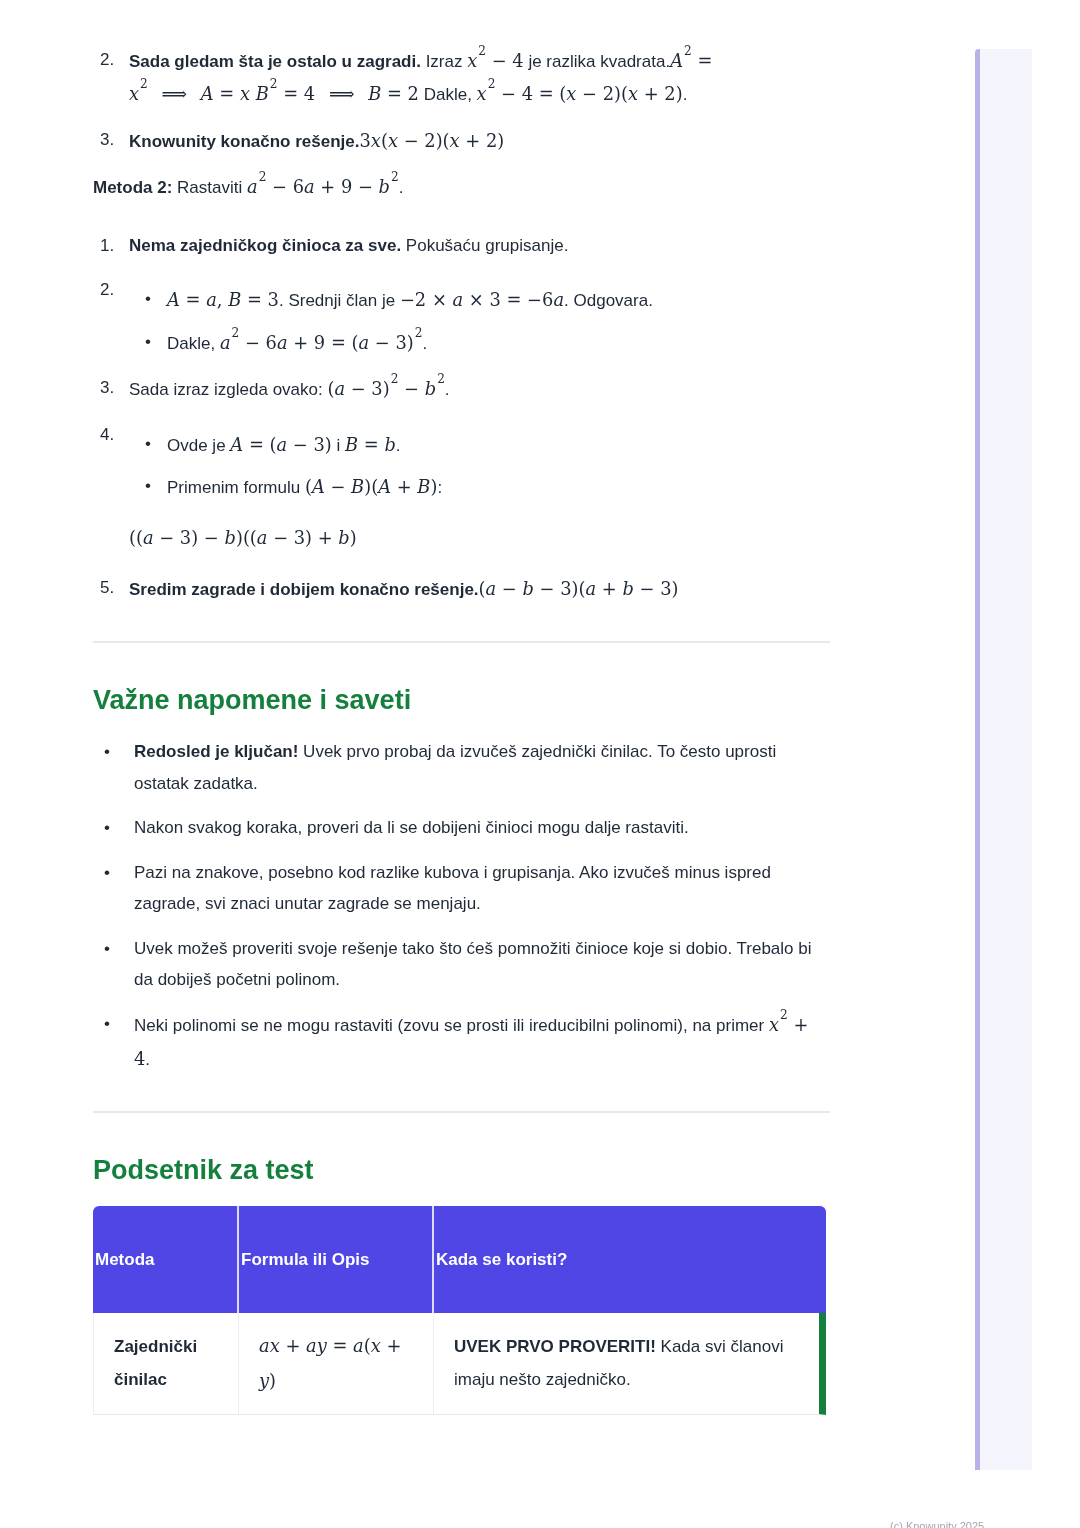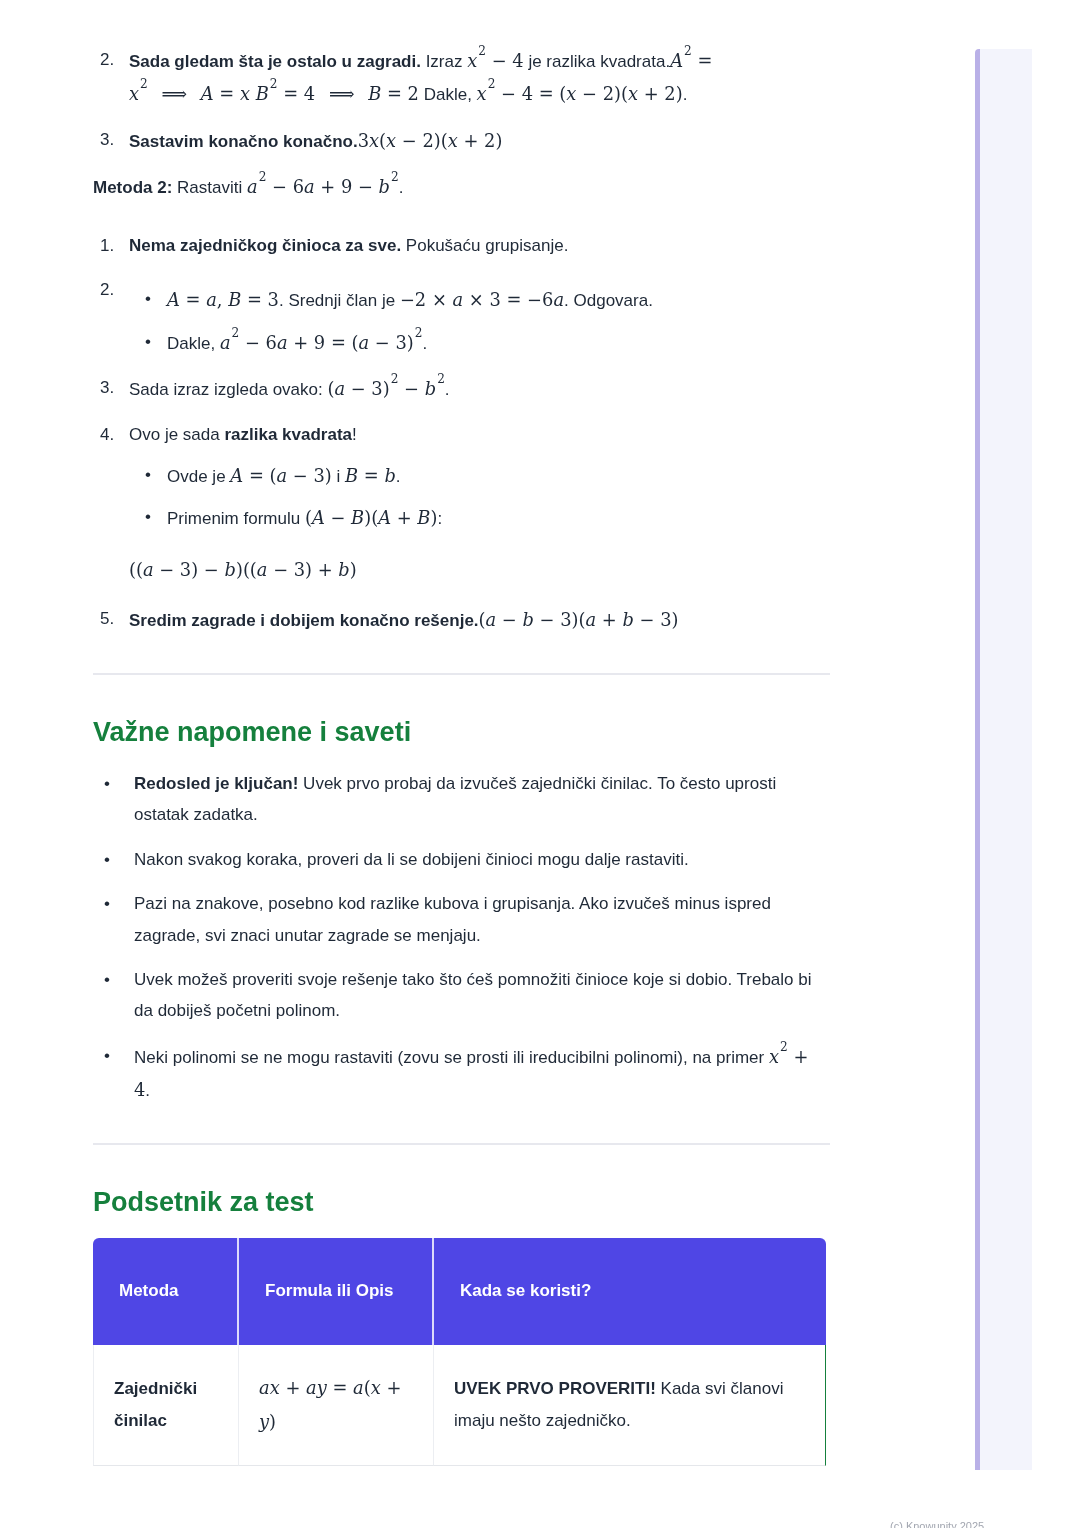--- a/index.html
+++ b/index.html
@@ -27,31 +27,31 @@
   .m i{font-style:italic;}
   .m sup{font-size:0.68em;line-height:0;position:relative;top:-0.42em;margin-left:1px;}
   .m .imp{margin:0 8px;}
   
   .divider{height:2px;background:#e7e8ee;margin-top:36px;border:0;}
   .h2{color:#15803d;font-size:27px;font-weight:700;line-height:1.3;margin:40px 0 18px 0;}
   
   .tbl{border-collapse:separate;border-spacing:0;margin-top:2px;width:733px;table-layout:fixed;}
   .tbl th{
     background:#4f46e5;color:#ffffff;font-weight:600;font-size:17px;text-align:left;
-    padding:18px 26px;height:71px;vertical-align:middle;line-height:1.9;
+    padding:18px 2px;height:71px;vertical-align:middle;line-height:1.9;
     border-right:2px solid rgba(255,255,255,0.8);box-sizing:content-box;
   }
   .tbl th:first-child{border-top-left-radius:6px;}
   .tbl th:last-child{border-right:0;border-top-right-radius:6px;}
   .tbl td{
-    padding:26px 20px;vertical-align:middle;line-height:1.9;font-size:17px;
+    padding:16px 20px;vertical-align:middle;line-height:1.9;font-size:17px;
     border-bottom:1px solid #e5e7eb;border-right:1px solid #eceef2;background:#fff;
   }
   .tbl td:first-child{border-left:1px solid #eceef2;}
-  .tbl td:last-child{border-right:1px solid #15803d;}
+  .tbl td:last-child{border-right:7px solid #15803d;}
   b{font-weight:700;}
   
   .edge-panel{
     position:absolute;left:975px;top:49px;width:52px;height:1421px;
     background:#f3f4fc;border-left:5px solid #b9b0e7;border-top-left-radius:4px;
   }
   
   .wm{position:absolute;left:890px;top:1520px;font-size:11px;color:#a2a6b0;z-index:5;white-space:nowrap;}
 </style>
 </head>
@@ -60,21 +60,21 @@
 <div id="doc">
     <div class="oli">
       <span class="num">2.</span>
       <div class="licontent nested">
         <div><b>Sada gledam šta je ostalo u zagradi.</b> Izraz <span class="m"><i>x</i><sup>2</sup> − 4</span> je razlika kvadrata.<span class="m"><i>A</i><sup>2</sup> =</span><br><span class="m"><i>x</i><sup>2</sup> <span class="imp">⟹</span> <i>A</i> = <i>x</i> <i>B</i><sup>2</sup> = 4 <span class="imp">⟹</span> <i>B</i> = 2</span> Dakle, <span class="m"><i>x</i><sup>2</sup> − 4 = (<i>x</i> − 2)(<i>x</i> + 2)</span>.</div>
       </div>
     </div>
     <div class="oli">
       <span class="num">3.</span>
       <div class="licontent nested">
-        <div><b>Sastavim konačno konačno.</b><span class="m">3<i>x</i>(<i>x</i> − 2)(<i>x</i> + 2)</span></div>
+        <div><b>Knowunity konačno rešenje.</b><span class="m">3<i>x</i>(<i>x</i> − 2)(<i>x</i> + 2)</span></div>
       </div>
     </div>
     <div class="p"><b>Metoda 2:</b> Rastaviti <span class="m"><i>a</i><sup>2</sup> − 6<i>a</i> + 9 − <i>b</i><sup>2</sup></span>.</div>
     <div class="oli" style="margin-top: 26px;">
       <span class="num">1.</span>
       <div class="licontent nested">
         <div><b>Nema zajedničkog činioca za sve.</b> Pokušaću grupisanje.</div>
       </div>
     </div>
     <div class="oli">
@@ -92,21 +92,20 @@
     </div>
     <div class="oli">
       <span class="num">3.</span>
       <div class="licontent nested">
         <div>Sada izraz izgleda ovako: <span class="m">(<i>a</i> − 3)<sup>2</sup> − <i>b</i><sup>2</sup></span>.</div>
       </div>
     </div>
     <div class="oli">
       <span class="num">4.</span>
       <div class="licontent nested">
-        <div>Ovo je sada <b>razlika kvadrata</b>!</div>
         <div class="bullet">
           <span class="dot">•</span>
           <div>Ovde je <span class="m"><i>A</i> = (<i>a</i> − 3)</span> i <span class="m"><i>B</i> = <i>b</i></span>.</div>
         </div>
         <div class="bullet">
           <span class="dot">•</span>
           <div>Primenim formulu <span class="m">(<i>A</i> − <i>B</i>)(<i>A</i> + <i>B</i>)</span>:</div>
         </div>
         <div class="after"><span class="m">((<i>a</i> − 3) − <i>b</i>)((<i>a</i> − 3) + <i>b</i>)</span></div>
       </div>

